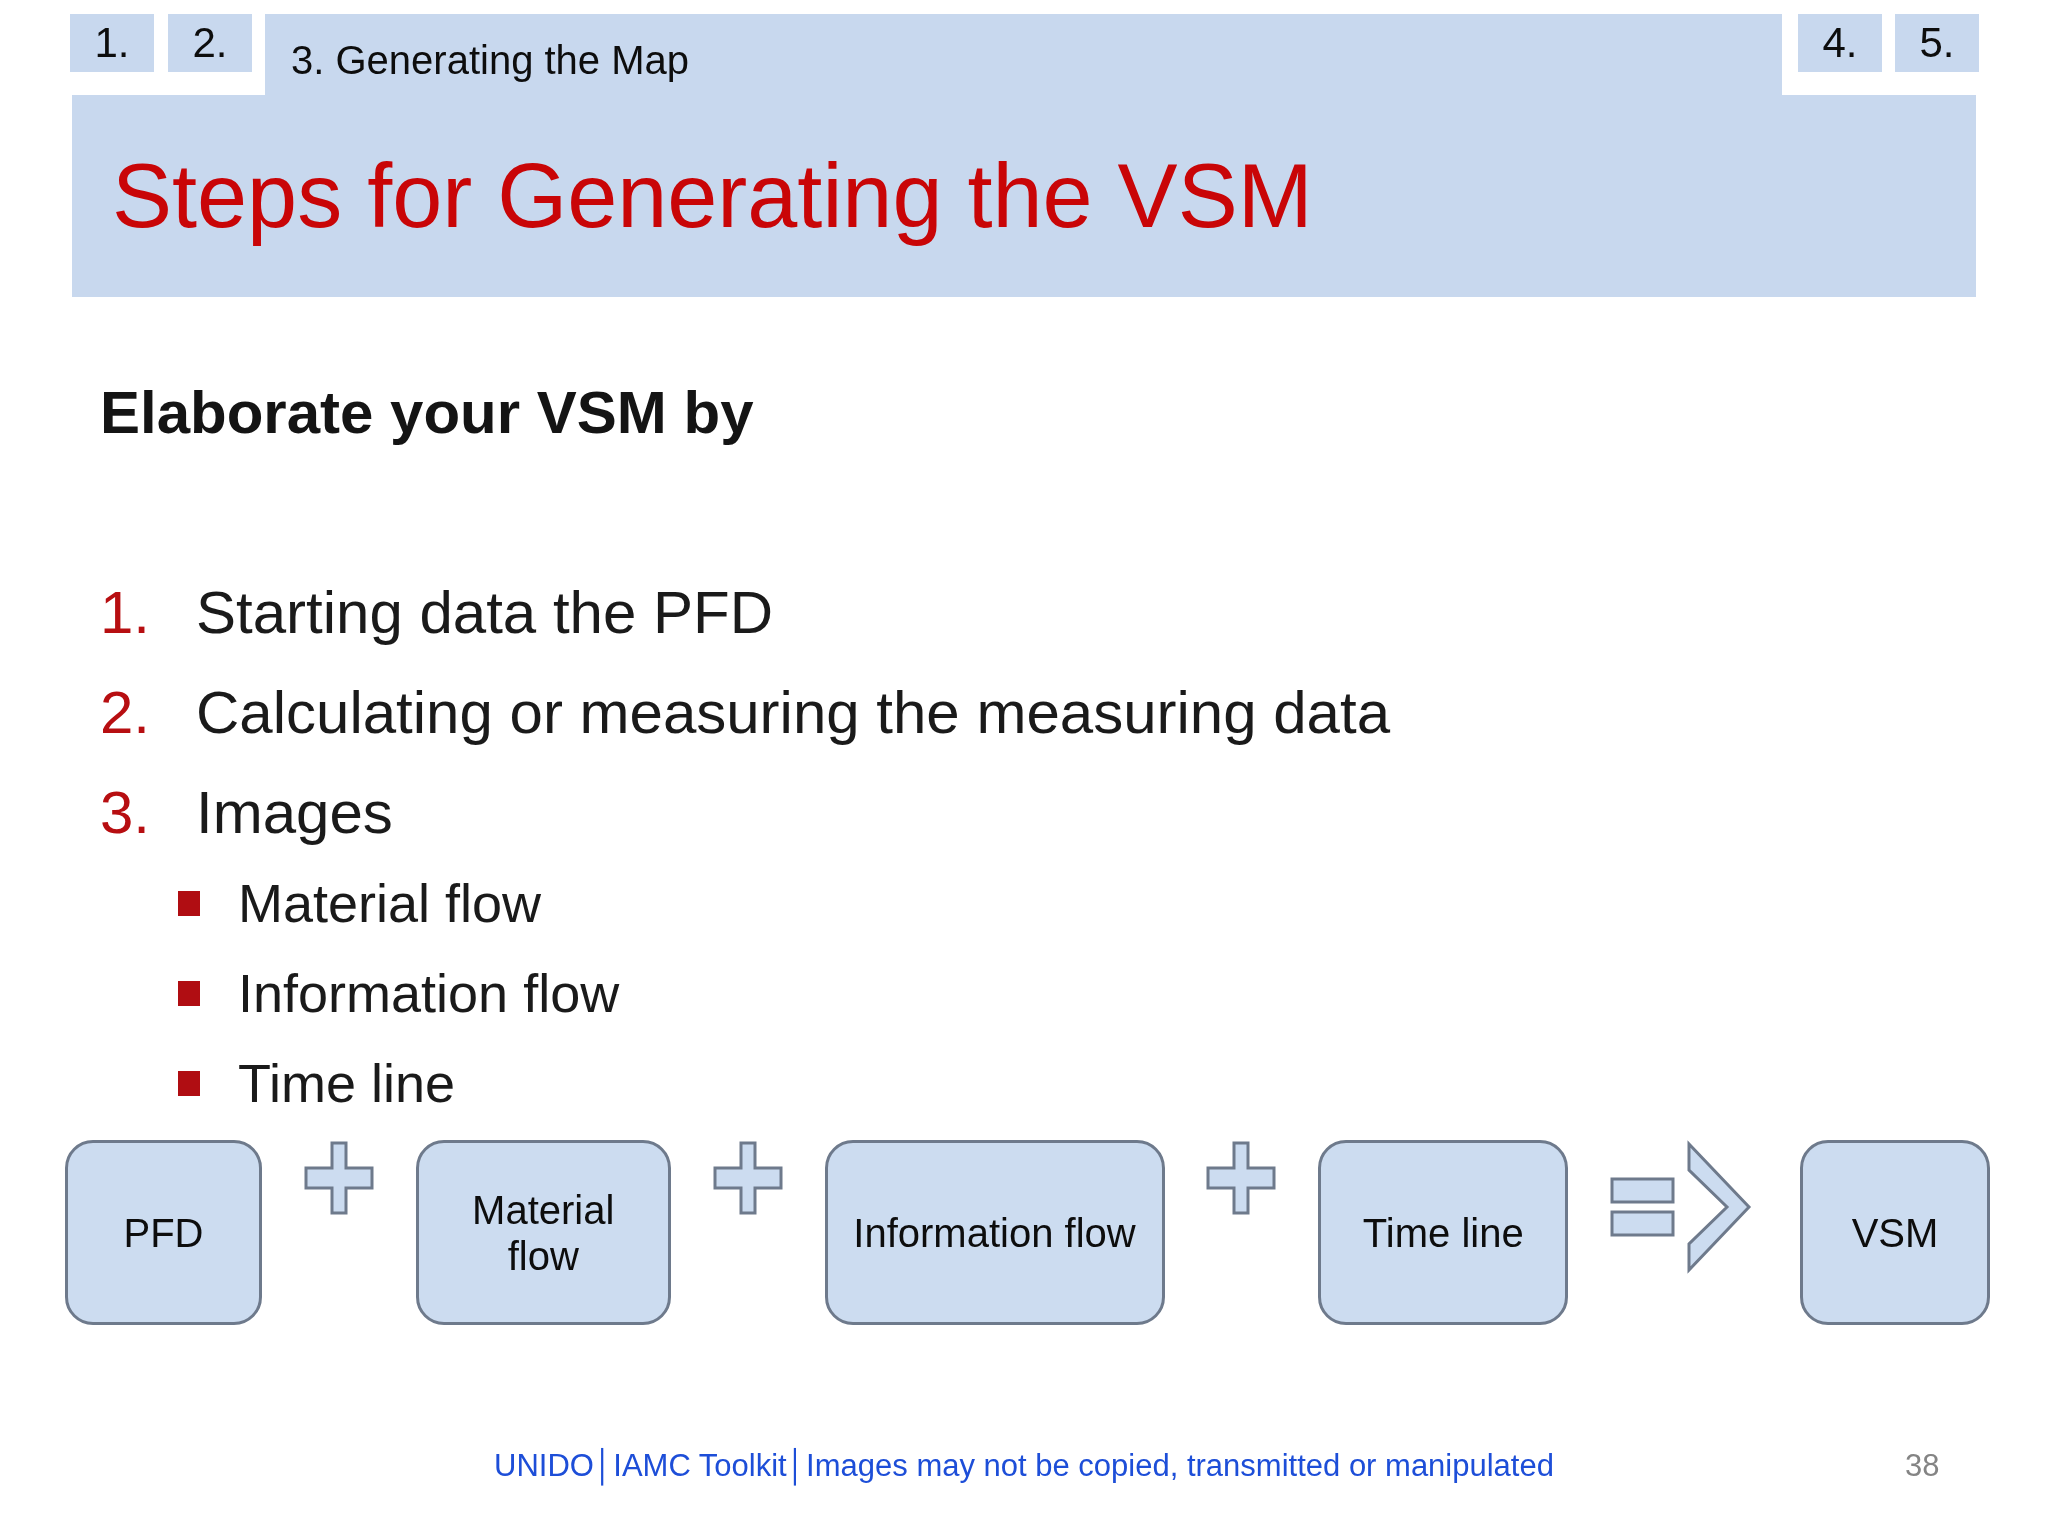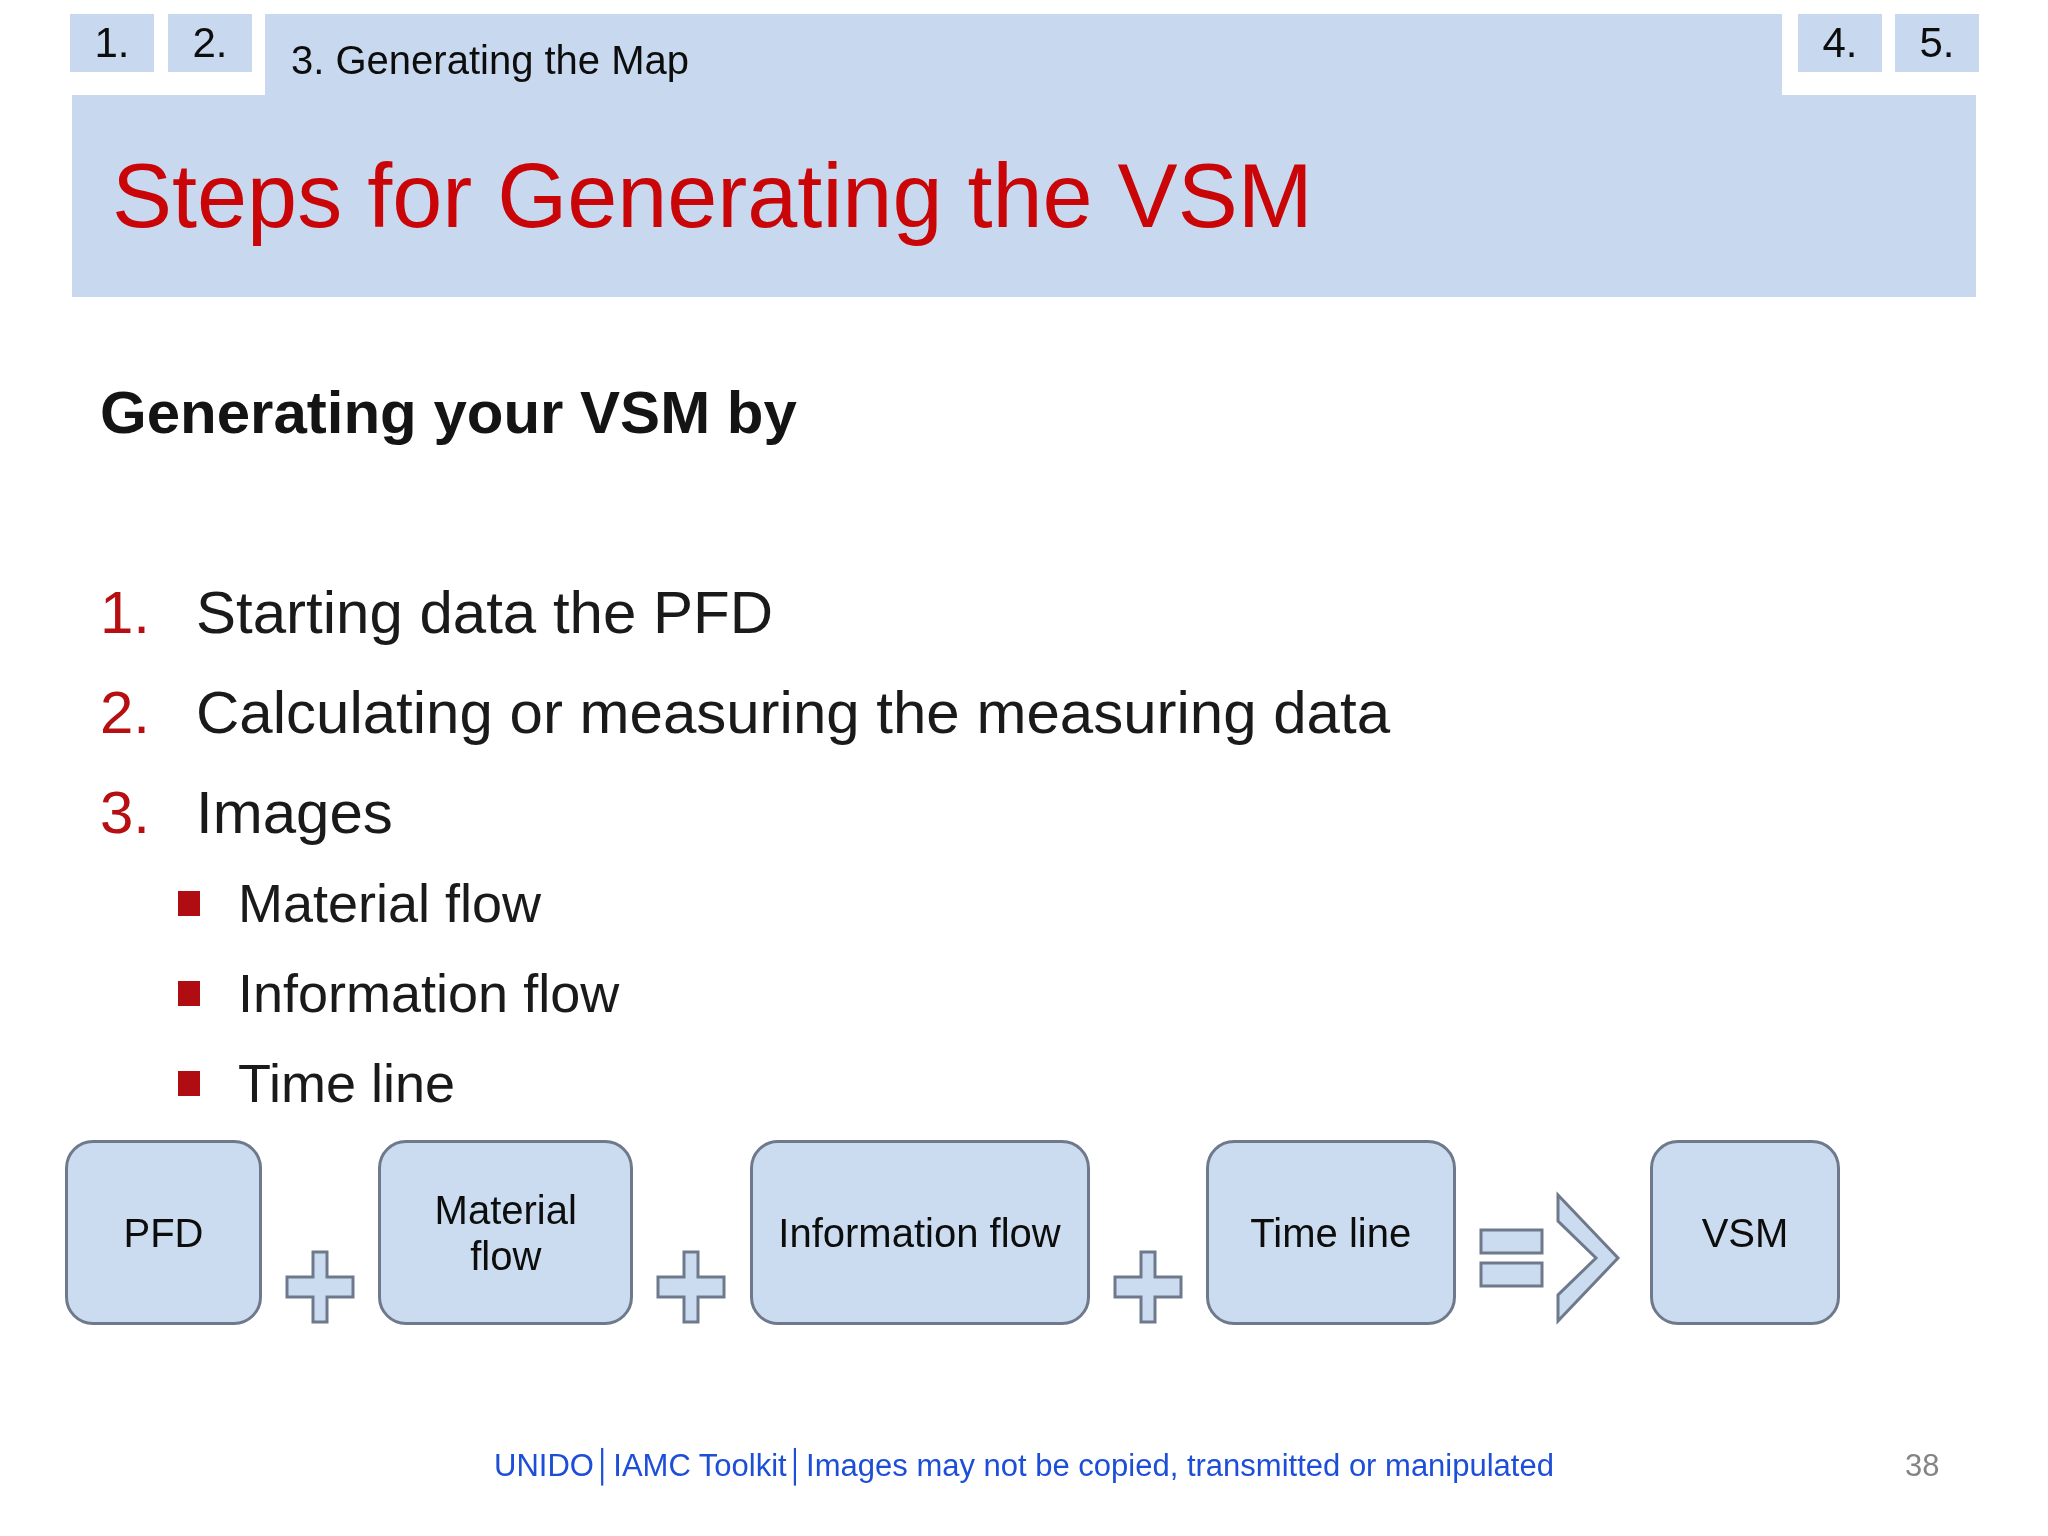--- a/index.html
+++ b/index.html
@@ -21,22 +21,22 @@
   
   .intro{position:absolute;left:100px;top:378px;font-size:60px;font-weight:bold;color:#141414;}
   .steps{position:absolute;left:100px;top:562px;margin:0;padding:0;list-style:none;}
   .steps li{display:flex;align-items:center;height:100px;font-size:60px;}
   .steps .num{width:68px;color:#b70e11;flex:0 0 auto;}
   .steps .txt{margin-left:28px;color:#1a1a1a;}
   .subs{position:absolute;left:178px;top:858px;margin:0;padding:0;list-style:none;}
   .subs li{display:flex;align-items:center;height:90px;font-size:54px;color:#1a1a1a;}
   .subs .sq{width:22px;height:25px;background:#b00d12;margin-right:38px;flex:0 0 auto;}
   
-  .diagram{position:absolute;left:65px;top:1140px;width:1775px;height:185px;
-    display:flex;align-items:flex-end;justify-content:space-between;}
+  .diagram{position:absolute;left:65px;top:1140px;width:1925px;height:185px;
+    display:flex;align-items:flex-start;justify-content:space-between;}
   .dbox{height:185px;box-sizing:border-box;background:#ccdcf0;border:3px solid #6e7a8c;
     border-radius:28px;display:flex;align-items:center;justify-content:center;
     text-align:center;font-size:40px;color:#0d0d0d;padding:0 14px;line-height:1.15;}
   .w1{width:197px;} .w2{width:255px;} .w3{width:340px;} .w4{width:250px;} .w5{width:190px;}
   .opicon{flex:0 0 auto;display:block;}
   
   .credit{position:absolute;left:0;top:1448px;width:2048px;text-align:center;
     font-size:31px;color:#1d4ed8;}
   .pagenum{position:absolute;left:1905px;top:1448px;font-size:31px;color:#848484;}
 </style>
@@ -50,21 +50,21 @@
     <div class="tab tab-small" id="tab2">2.</div>
     <div class="tab tab-wide" id="tab3">3. Generating the Map</div>
     <div class="tab tab-small" id="tab4">4.</div>
     <div class="tab tab-small" id="tab5">5.</div>
   </nav>
 
   <header class="banner">
     <h1>Steps for Generating the VSM</h1>
   </header>
 
-  <div class="intro">Generating your VSM by</div>
+  <div class="intro">Elaborate your VSM by</div>
 
   <ol class="steps">
     <li>
       <span class="num">1.</span>
       <span class="txt">Starting data the PFD</span>
     </li>
     <li>
       <span class="num">2.</span>
       <span class="txt">Calculating or measuring the measuring data</span>
     </li>

